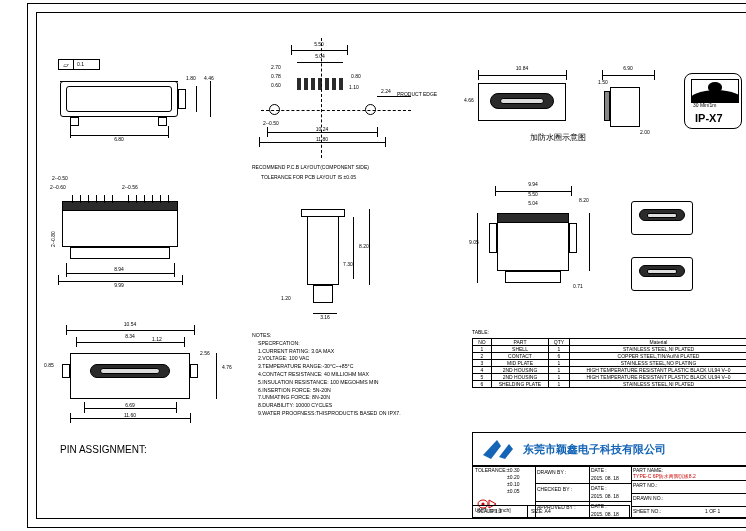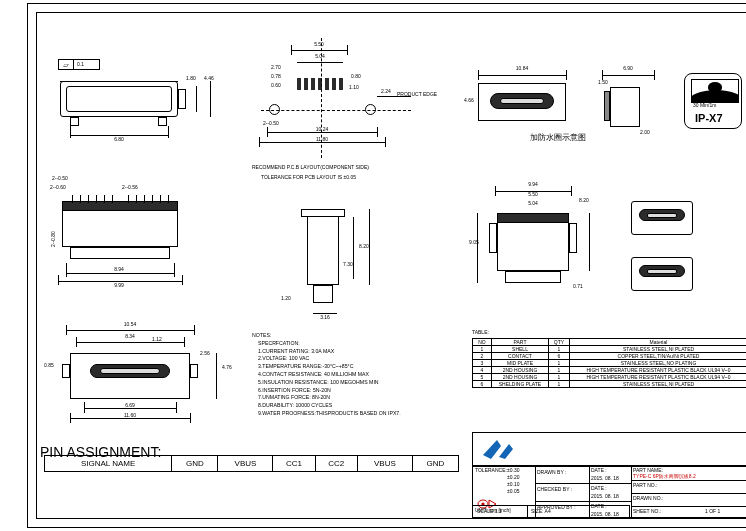--- a/index.html
+++ b/index.html
@@ -316,20 +316,21 @@
   </tbody>
     </table>
 
   <div class="abs bd" style="left:448px;top:432px;width:276px;height:34px;">
     <div class="abs" style="left:6px;top:4px;width:38px;height:26px;">
       <svg width="38" height="26" viewBox="0 0 38 26">
         <path d="M4 18 L18 3 L22 9 L12 22 Z" fill="#1465b5"></path>
         <path d="M20 20 L30 7 L34 12 L26 22 Z" fill="#1465b5"></path>
       </svg>
     </div>
+    <div class="abs" style="left:50px;top:9px;font-size:11px;font-weight:bold;color:#1465b5;">东莞市颖鑫电子科技有限公司</div>
   </div>
 
   <div class="abs bd" style="left:448px;top:466px;width:276px;height:52px;">
 
     <div class="abs" style="left:0;top:0;width:62px;height:52px;border-right:1px solid #000;">
       <div class="abs t" style="left:2px;top:1px;">TOLERANCE:</div>
       <div class="abs t" style="left:34px;top:1px;">±0.30</div>
       <div class="abs t" style="left:34px;top:8px;">±0.20</div>
       <div class="abs t" style="left:34px;top:15px;">±0.10</div>
       <div class="abs t" style="left:34px;top:22px;">±0.05</div>
@@ -370,28 +371,19 @@
       <div class="abs t" style="left:74px;top:42px;">1 OF 1</div>
     </div>
   </div>
 
   <div class="abs bd" style="left:448px;top:505px;width:158px;height:13px;border-top:1px solid #000;">
     <div class="abs t" style="left:4px;top:3px;">SCALE:1:1</div>
     <div class="ln vl" style="left:54px;top:0;height:13px;"></div>
     <div class="abs t" style="left:58px;top:3px;">SIZE: A4</div>
   </div>
 
-  <div class="abs t7" style="left:16px;top:444px;font-size:14px;">PIN  ASSIGNMENT:</div>
+  <div class="abs t7" style="left:36px;top:444px;font-size:10px;">PIN  ASSIGNMENT:</div>
   <table class="abs" style="left:20px;top:455px;width:415px;">
     <tbody>
-    <tr>
-      <td style="height:15px;font-size:8px;">SIGNAL NAME</td>
-      <td style="font-size:8px;">GND</td>
-      <td style="font-size:8px;">VBUS</td>
-      <td style="font-size:8px;">CC1</td>
-      <td style="font-size:8px;">CC2</td>
-      <td style="font-size:8px;">VBUS</td>
-      <td style="font-size:8px;">GND</td>
-    </tr>
   </tbody>
     </table>
 
 </div>
 
 </body></html>

